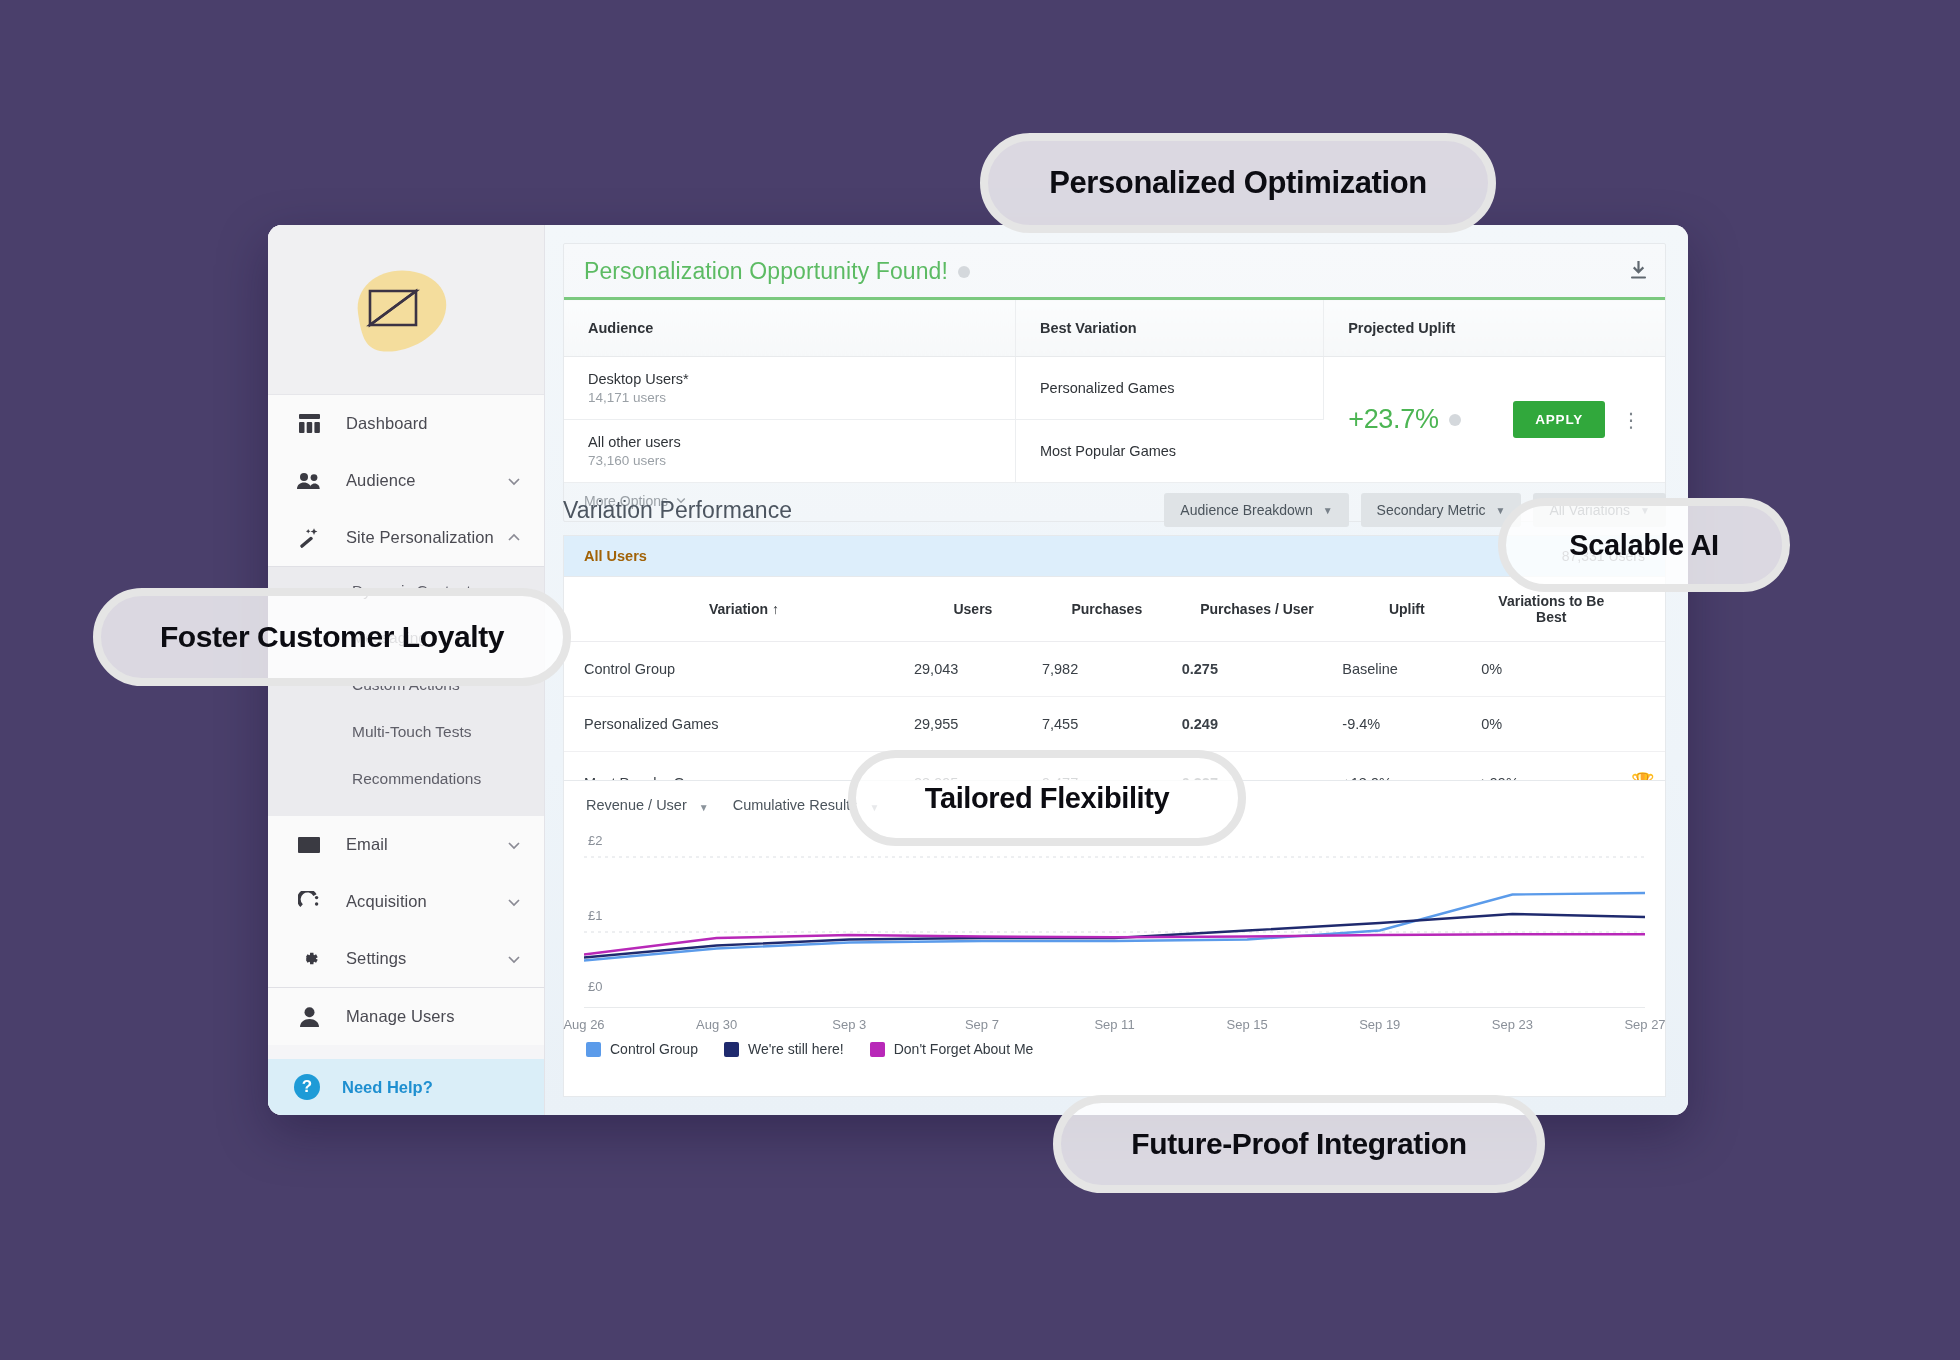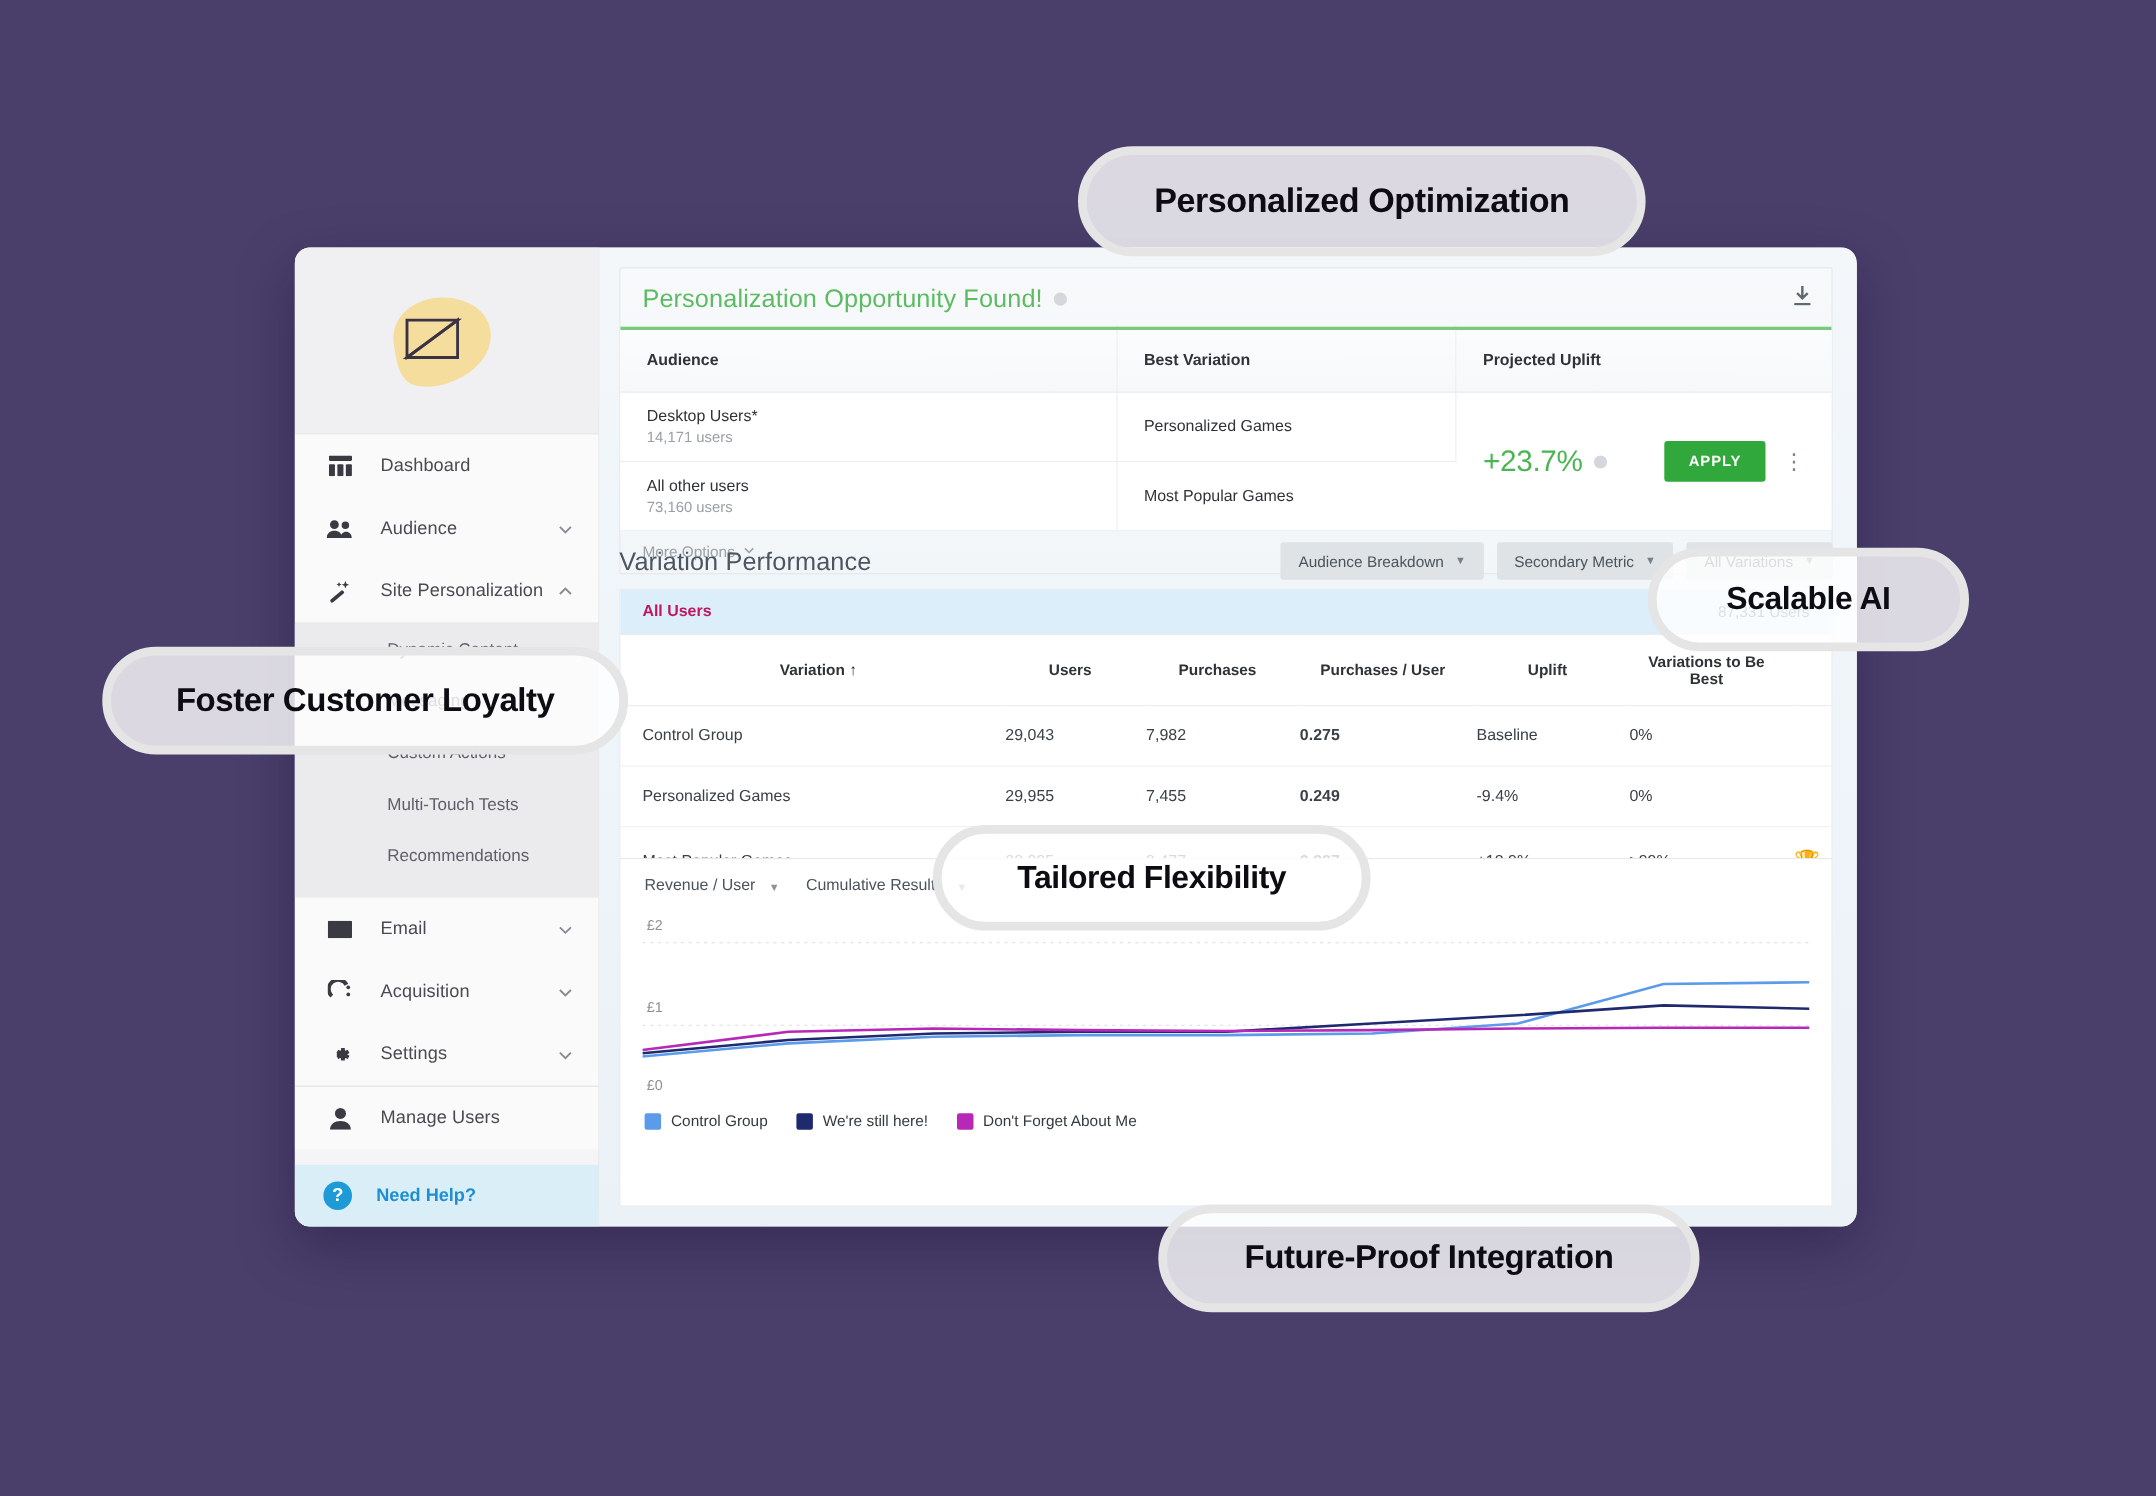--- a/index.html
+++ b/index.html
@@ -155,21 +155,21 @@
   .dd-btn .car { font-size: 10px; color: #78818a; }
 
   .vp-table-wrap {
     position: absolute; left: 18px; top: 310px; right: 22px;
     background: #fff; border: 1px solid #e6e9ec;
   }
   .allusers-bar {
     background: #ddeefb; display: flex; align-items: center;
     padding: 12px 20px; border-bottom: 1px solid #e6e9ec;
   }
-  .allusers-bar .au-left { font-size: 14.5px; font-weight: bold; color: #be185d; }
+  .allusers-bar .au-left { font-size: 14.5px; font-weight: bold; color: #a16207; }
   .allusers-bar .au-right { margin-left: auto; font-size: 14px; color: #5a6169; }
   .vp-table { width: 100%; border-collapse: collapse; }
   .vp-table th {
     text-align: center; font-size: 14px; font-weight: bold; color: #2f3338;
     padding: 16px 10px 16px 0; border-bottom: 1px solid #ececef;
   }
   .vp-table td {
     font-size: 14.5px; color: #3a4047;
     padding: 19px 10px 19px 0; border-bottom: 1px solid #f0f0f2;
   }
@@ -528,20 +528,31 @@
           <span class="y-lab" style="top:152px">£0</span>
           <svg id="chart-svg" viewBox="0 0 1000 180" preserveAspectRatio="none">
               <line x1="0" x2="1000" y1="105" y2="105" stroke="#dcdfe3" stroke-width="1" stroke-dasharray="3 4" vector-effect="non-scaling-stroke"></line>
               <line x1="0" x2="1000" y1="30" y2="30" stroke="#dcdfe3" stroke-width="1" stroke-dasharray="3 4" vector-effect="non-scaling-stroke"></line>
               <path d="M0.0 133.5 L125.0 121.5 L250.0 115.5 L375.0 114.0 L500.0 114.0 L625.0 112.5 L750.0 103.5 L875.0 67.5 L1000.0 66.0" fill="none" stroke="#5b9bea" stroke-width="2.4" vector-effect="non-scaling-stroke"></path>
               <path d="M0.0 130.5 L125.0 118.5 L250.0 112.5 L375.0 111.0 L500.0 111.0 L625.0 103.5 L750.0 96.0 L875.0 87.0 L1000.0 90.0" fill="none" stroke="#1f2a6e" stroke-width="2.4" vector-effect="non-scaling-stroke"></path>
               <path d="M0.0 127.5 L125.0 111.0 L250.0 108.0 L375.0 109.5 L500.0 110.3 L625.0 109.5 L750.0 108.0 L875.0 107.3 L1000.0 107.3" fill="none" stroke="#b828b8" stroke-width="2.4" vector-effect="non-scaling-stroke"></path>
             </svg>
         </div>
 
+        <div class="x-axis" id="x-axis">
+            <span class="x-tick" style="left: 0%;">Aug 26</span>
+            <span class="x-tick" style="left: 12.5%;">Aug 30</span>
+            <span class="x-tick" style="left: 25%;">Sep 3</span>
+            <span class="x-tick" style="left: 37.5%;">Sep 7</span>
+            <span class="x-tick" style="left: 50%;">Sep 11</span>
+            <span class="x-tick" style="left: 62.5%;">Sep 15</span>
+            <span class="x-tick" style="left: 75%;">Sep 19</span>
+            <span class="x-tick" style="left: 87.5%;">Sep 23</span>
+            <span class="x-tick" style="left: 100%;">Sep 27</span>
+          </div>
 
         <div class="legend">
           <span class="legend-item">
             <span class="sw" style="background:#5b9bea"></span>
             <span>Control Group</span>
           </span>
           <span class="legend-item">
             <span class="sw" style="background:#1f2a6e"></span>
             <span>We're still here!</span>
           </span>

